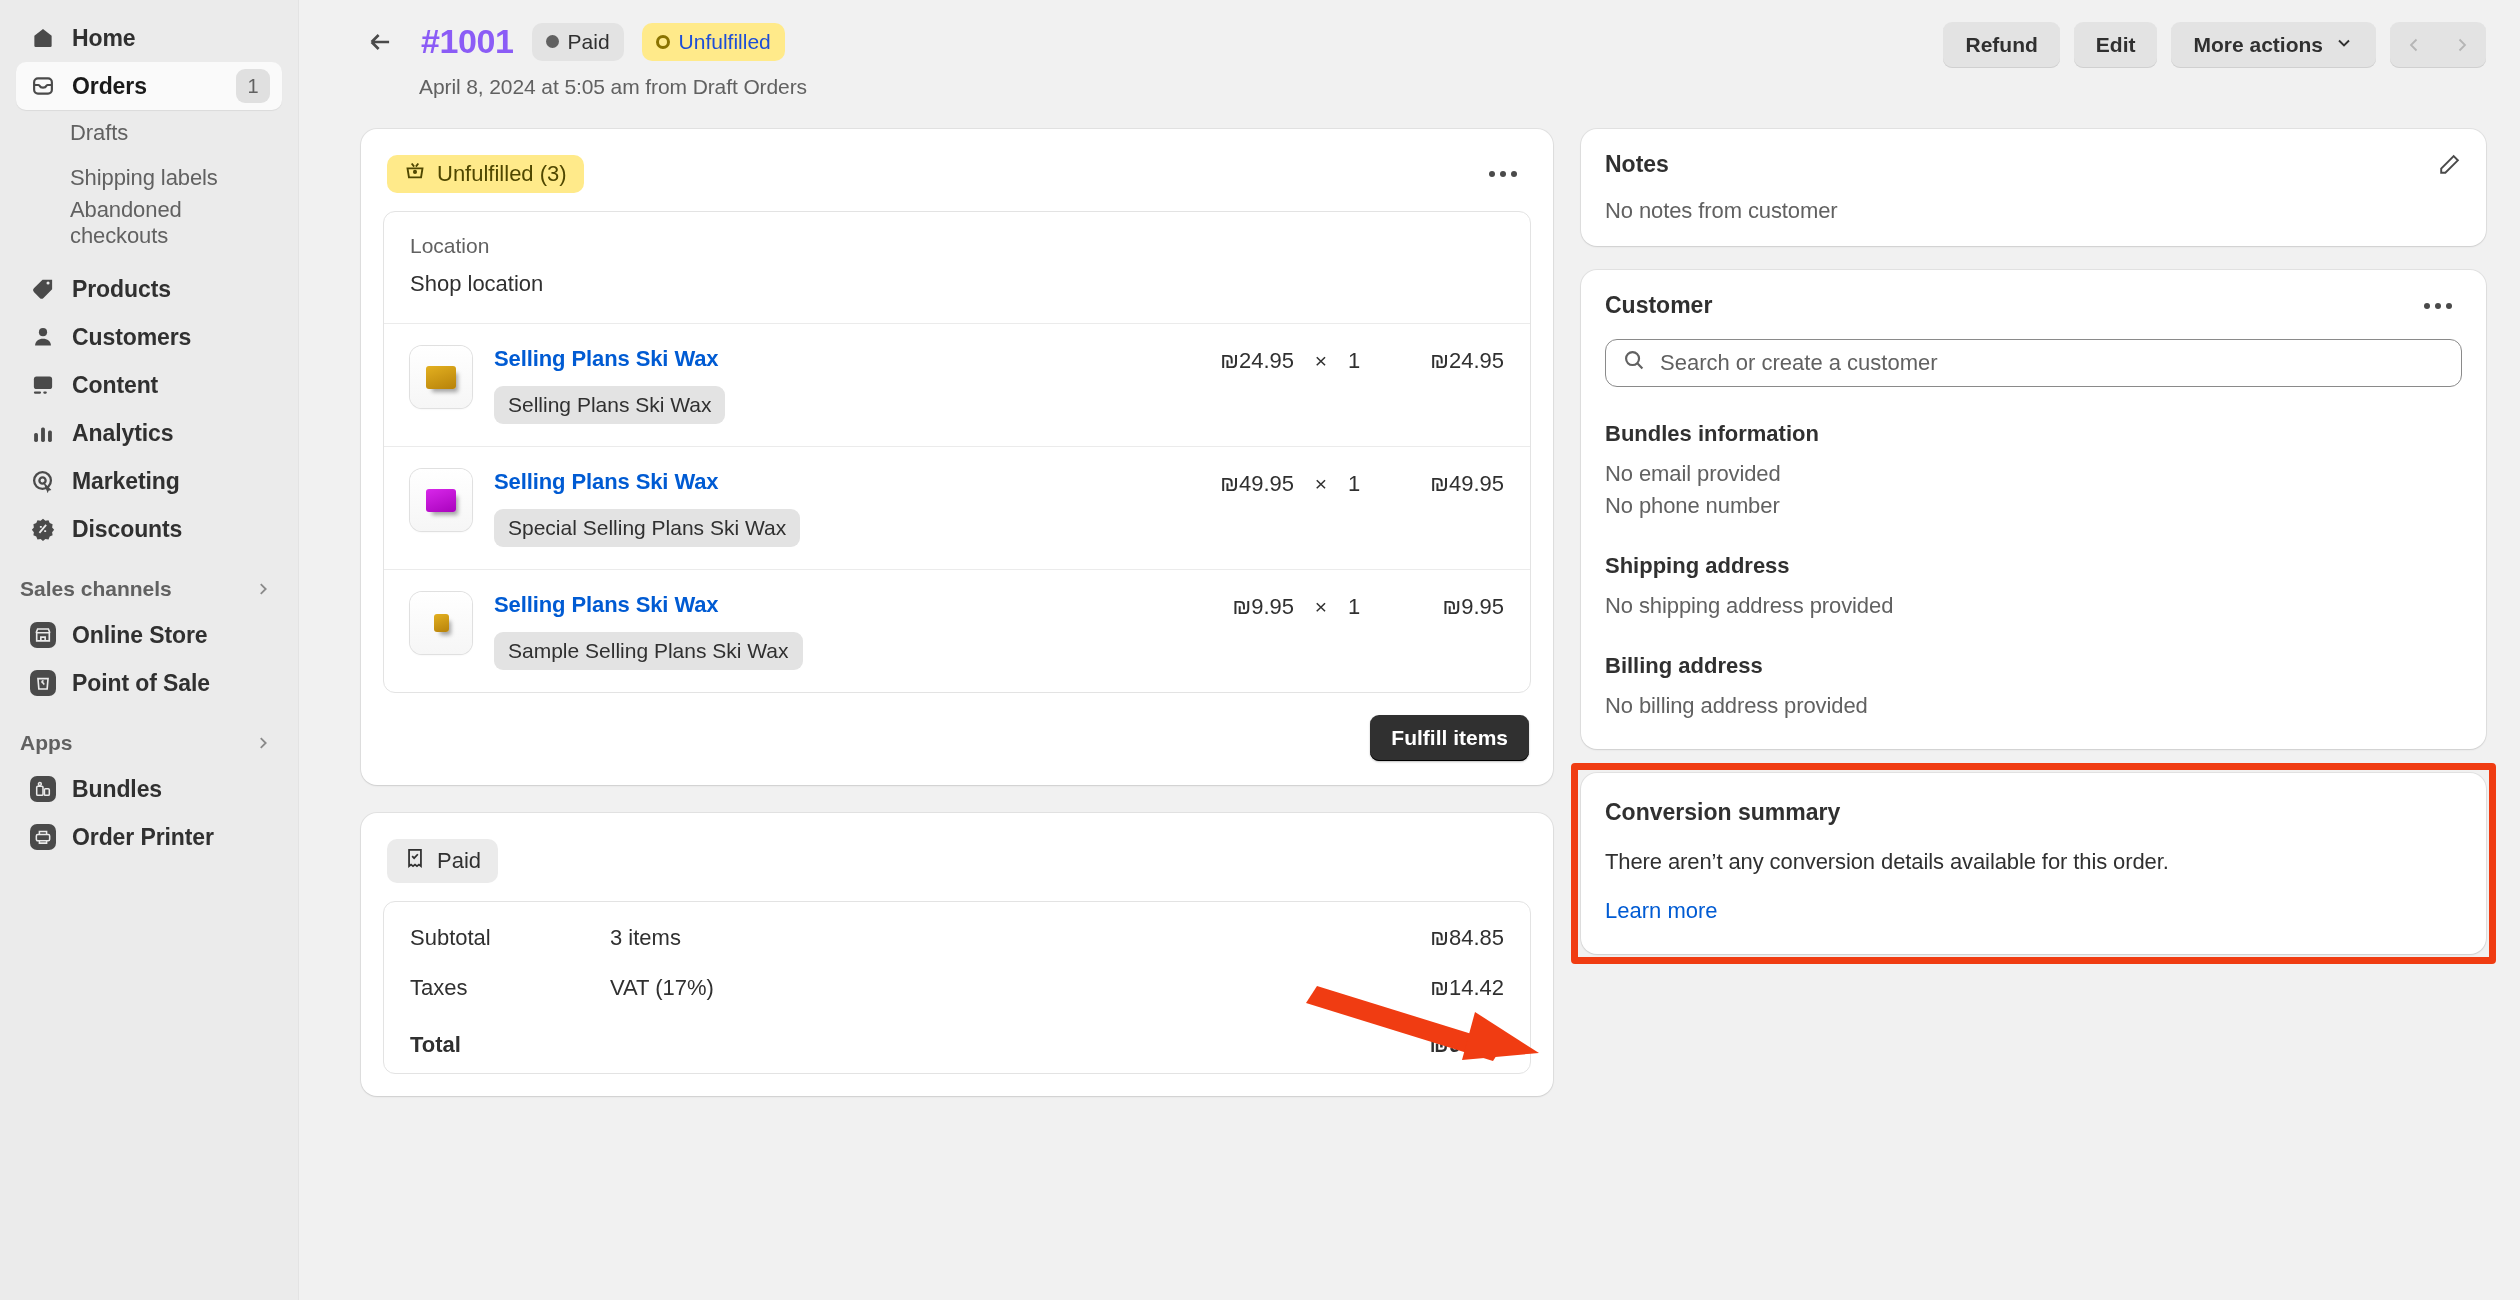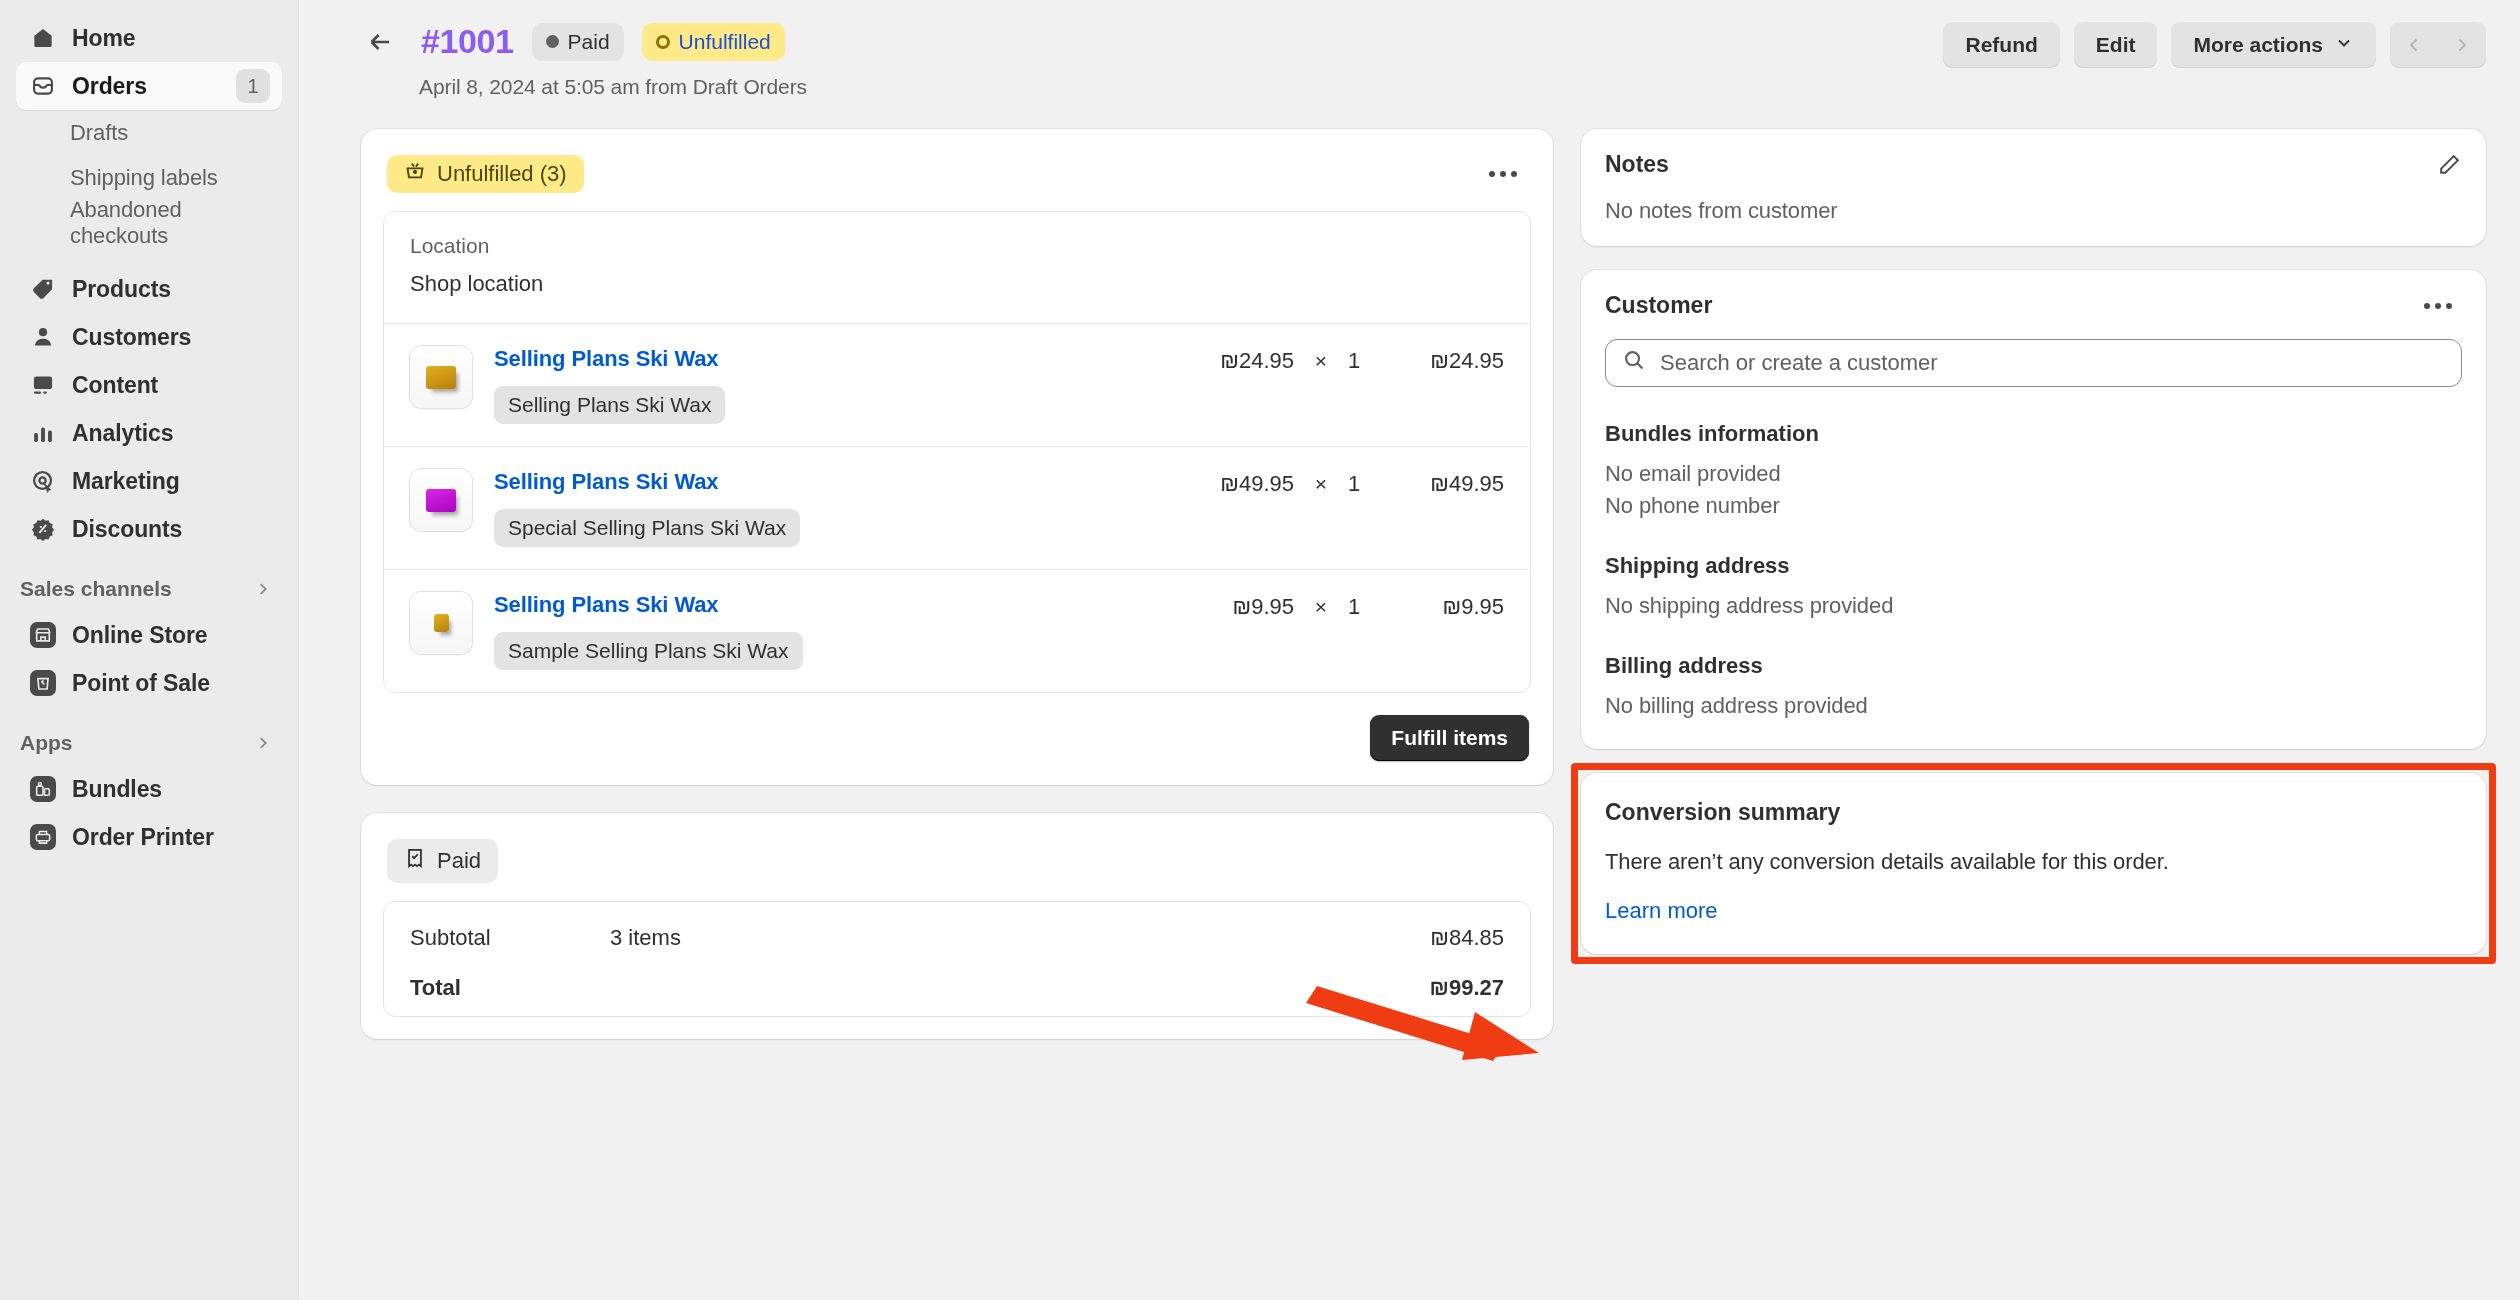--- a/index.html
+++ b/index.html
@@ -484,20 +484,25 @@
               <span>Paid</span>
             </span>
           </div>
 
           <div class="inner-box">
             <div class="tot-row tot-pad-top">
               <div class="tot-label">Subtotal</div>
               <div class="tot-desc">3 items</div>
               <div class="tot-val">₪84.85</div>
             </div>
+            <div class="tot-row">
+              <div class="tot-label">Taxes</div>
+              <div class="tot-desc">VAT (17%)</div>
+              <div class="tot-val">₪14.42</div>
+            </div>
             <div class="tot-row strong">
               <div class="tot-label">Total</div>
               <div class="tot-desc"></div>
               <div class="tot-val">₪99.27</div>
             </div>
           </div>
         </div>
       </div>
 
       <div class="col-right">

